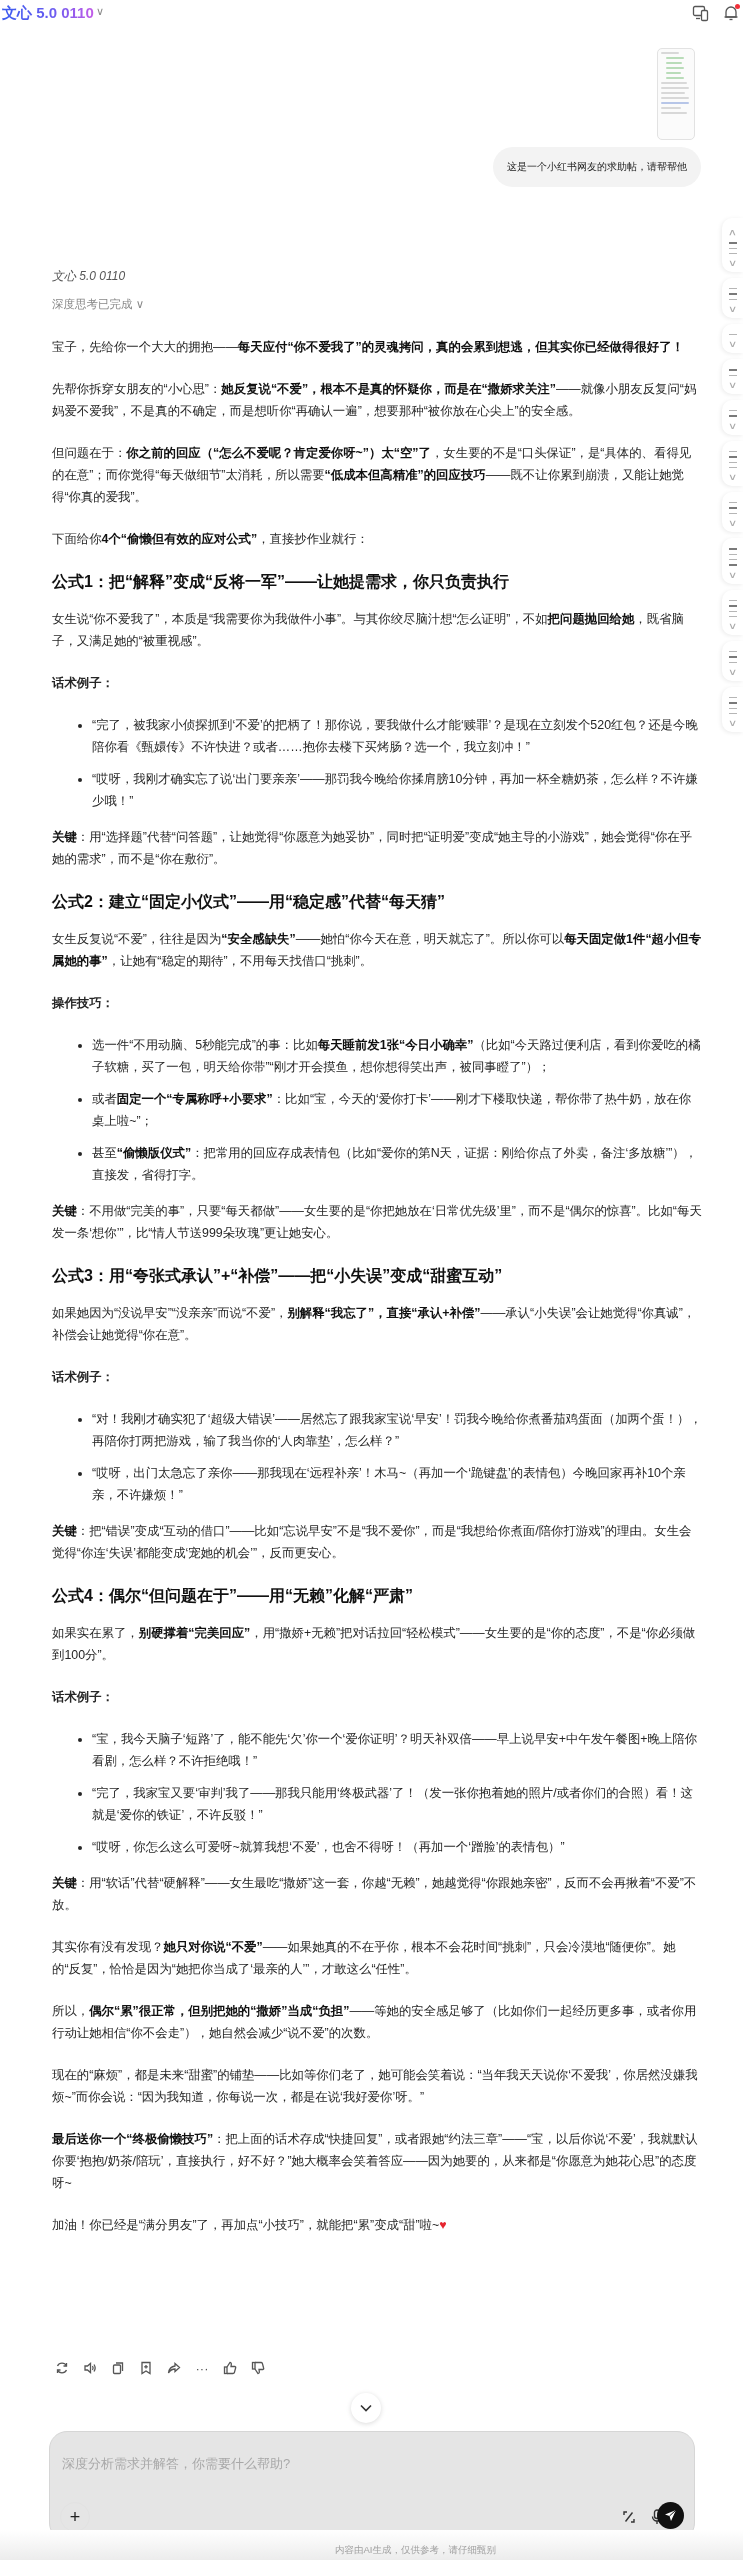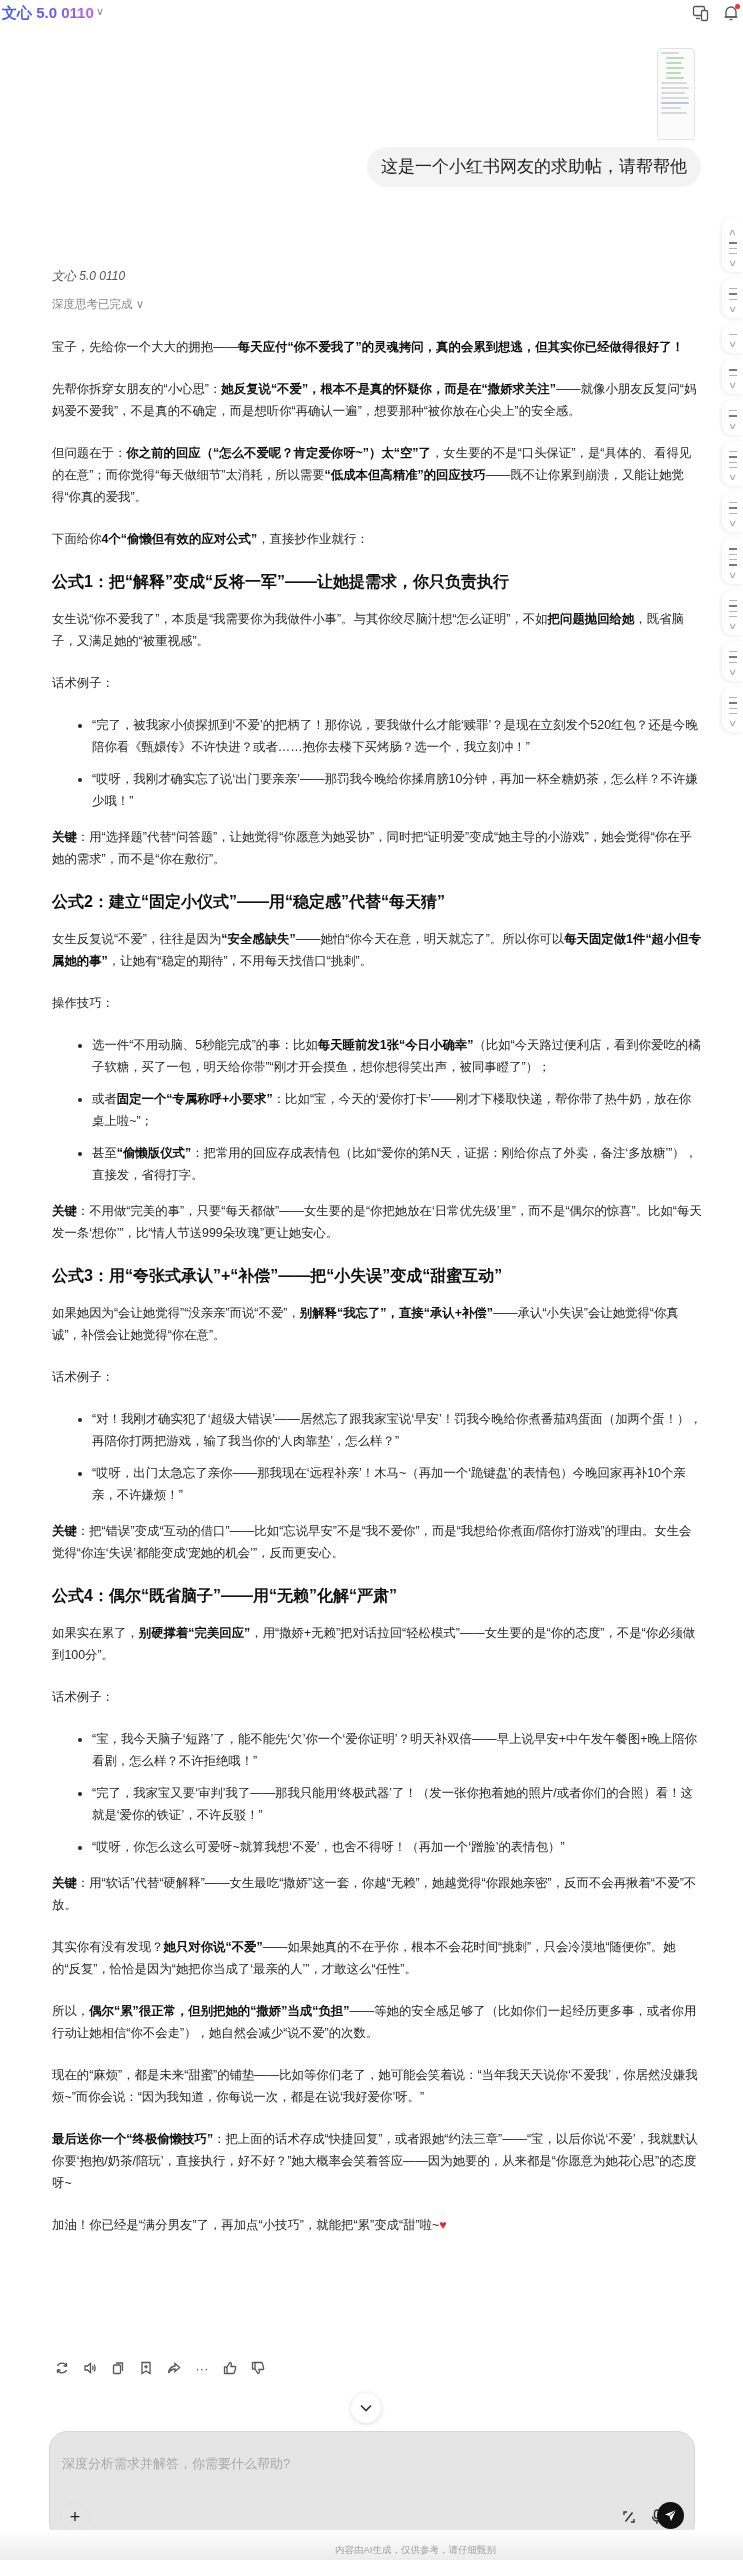--- a/index.html
+++ b/index.html
@@ -21,34 +21,34 @@
 
   .user-thumb {
     position: absolute; left: 657px; top: 48px; width: 36px; height: 90px;
     border: 1px solid #e2e2e2; border-radius: 5px; background: #fbfbfb; overflow: hidden;
   }
   .thumb-line { height: 2px; margin: 3px 3px 0 3px; background: #d8d8d8; border-radius: 1px; }
   .thumb-line.green { background: #b9dcb9; margin-left: 8px; }
   .thumb-line.blue { background: #b7c6e8; }
   .user-bubble {
     position: absolute; right: 42px; top: 147px; height: 40px; padding: 0 14px;
-    background: #f3f3f3; border-radius: 20px; font-size: 17px; line-height: 40px; color: #222;
+    background: #f3f3f3; border-radius: 20px; font-size: 10px; line-height: 40px; color: #222;
   }
 
   .model-label { position: absolute; left: 52px; top: 268px; font-size: 12px; color: #555; font-style: italic; }
   .think-status { position: absolute; left: 52px; top: 297px; font-size: 11.5px; color: #888; cursor: pointer; }
 
   .answer {
     position: absolute; left: 52px; top: 328px; width: 650px;
     font-size: 12.4px; line-height: 22px; color: #262626;
   }
   .answer p { margin: 8px 0 20px 0; }
   .answer b { font-weight: 700; color: #111; }
   .answer h3 { font-size: 16px; line-height: 24px; margin: 4px 0 14px 0; font-weight: 700; color: #111; }
-  .answer .label { font-weight: 400; margin: 0 0 20px 0; }
+  .answer .label { font-weight: 700; margin: 0 0 20px 0; }
   .answer ul { margin: 0 0 14px 0; padding-left: 24px; }
   .answer li { margin: 0 0 10px 16px; padding-left: 0; }
   .heart { color: #e5252f; }
 
   .actions { position: absolute; left: 52px; top: 2358px; height: 20px; display: flex; gap: 8px; }
   .act { width: 20px; height: 20px; color: #555; cursor: pointer; display: flex; align-items: center; justify-content: center; font-size: 13px; }
 
   .scroll-down-btn {
     position: absolute; left: 351px; top: 2393px; width: 30px; height: 30px; border-radius: 50%;
     background: #fff; box-shadow: 0 1px 5px rgba(0,0,0,0.15); display: flex; align-items: center; justify-content: center;
@@ -151,29 +151,29 @@
   <p><span>女生反复说“不爱”，往往是因为</span><b>“安全感缺失”</b><span>——她怕“你今天在意，明天就忘了”。所以你可以</span><b>每天固定做1件“超小但专属她的事”</b><span>，让她有“稳定的期待”，不用每天找借口“挑刺”。</span></p>
   <div class="label">操作技巧：</div>
   <ul>
     <li><span>选一件“不用动脑、5秒能完成”的事：比如</span><b>每天睡前发1张“今日小确幸”</b><span>（比如“今天路过便利店，看到你爱吃的橘子软糖，买了一包，明天给你带”“刚才开会摸鱼，想你想得笑出声，被同事瞪了”）；</span></li>
     <li><span>或者</span><b>固定一个“专属称呼+小要求”</b><span>：比如“宝，今天的‘爱你打卡’——刚才下楼取快递，帮你带了热牛奶，放在你桌上啦~”；</span></li>
     <li><span>甚至</span><b>“偷懒版仪式”</b><span>：把常用的回应存成表情包（比如“爱你的第N天，证据：刚给你点了外卖，备注‘多放糖’”），直接发，省得打字。</span></li>
   </ul>
   <p><b>关键</b><span>：不用做“完美的事”，只要“每天都做”——女生要的是“你把她放在‘日常优先级’里”，而不是“偶尔的惊喜”。比如“每天发一条‘想你’”，比“情人节送999朵玫瑰”更让她安心。</span></p>
 
   <h3>公式3：用“夸张式承认”+“补偿”——把“小失误”变成“甜蜜互动”</h3>
-  <p><span>如果她因为“会让她觉得”“没亲亲”而说“不爱”，</span><b>别解释“我忘了”，直接“承认+补偿”</b><span>——承认“小失误”会让她觉得“你真诚”，补偿会让她觉得“你在意”。</span></p>
+  <p><span>如果她因为“没说早安”“没亲亲”而说“不爱”，</span><b>别解释“我忘了”，直接“承认+补偿”</b><span>——承认“小失误”会让她觉得“你真诚”，补偿会让她觉得“你在意”。</span></p>
   <div class="label">话术例子：</div>
   <ul>
     <li>“对！我刚才确实犯了‘超级大错误’——居然忘了跟我家宝说‘早安’！罚我今晚给你煮番茄鸡蛋面（加两个蛋！），再陪你打两把游戏，输了我当你的‘人肉靠垫’，怎么样？”</li>
     <li>“哎呀，出门太急忘了亲你——那我现在‘远程补亲’！木马~（再加一个‘跪键盘’的表情包）今晚回家再补10个亲亲，不许嫌烦！”</li>
   </ul>
   <p><b>关键</b><span>：把“错误”变成“互动的借口”——比如“忘说早安”不是“我不爱你”，而是“我想给你煮面/陪你打游戏”的理由。女生会觉得“你连‘失误’都能变成‘宠她的机会’”，反而更安心。</span></p>
 
-  <h3>公式4：偶尔“既省脑子”——用“无赖”化解“严肃”</h3>
+  <h3>公式4：偶尔“但问题在于”——用“无赖”化解“严肃”</h3>
   <p><span>如果实在累了，</span><b>别硬撑着“完美回应”</b><span>，用“撒娇+无赖”把对话拉回“轻松模式”——女生要的是“你的态度”，不是“你必须做到100分”。</span></p>
   <div class="label">话术例子：</div>
   <ul>
     <li>“宝，我今天脑子‘短路’了，能不能先‘欠’你一个‘爱你证明’？明天补双倍——早上说早安+中午发午餐图+晚上陪你看剧，怎么样？不许拒绝哦！”</li>
     <li>“完了，我家宝又要‘审判’我了——那我只能用‘终极武器’了！（发一张你抱着她的照片/或者你们的合照）看！这就是‘爱你的铁证’，不许反驳！”</li>
     <li>“哎呀，你怎么这么可爱呀~就算我想‘不爱’，也舍不得呀！（再加一个‘蹭脸’的表情包）”</li>
   </ul>
   <p><b>关键</b><span>：用“软话”代替“硬解释”——女生最吃“撒娇”这一套，你越“无赖”，她越觉得“你跟她亲密”，反而不会再揪着“不爱”不放。</span></p>
 
   <p><span>其实你有没有发现？</span><b>她只对你说“不爱”</b><span>——如果她真的不在乎你，根本不会花时间“挑刺”，只会冷漠地“随便你”。她的“反复”，恰恰是因为“她把你当成了‘最亲的人’”，才敢这么“任性”。</span></p>

